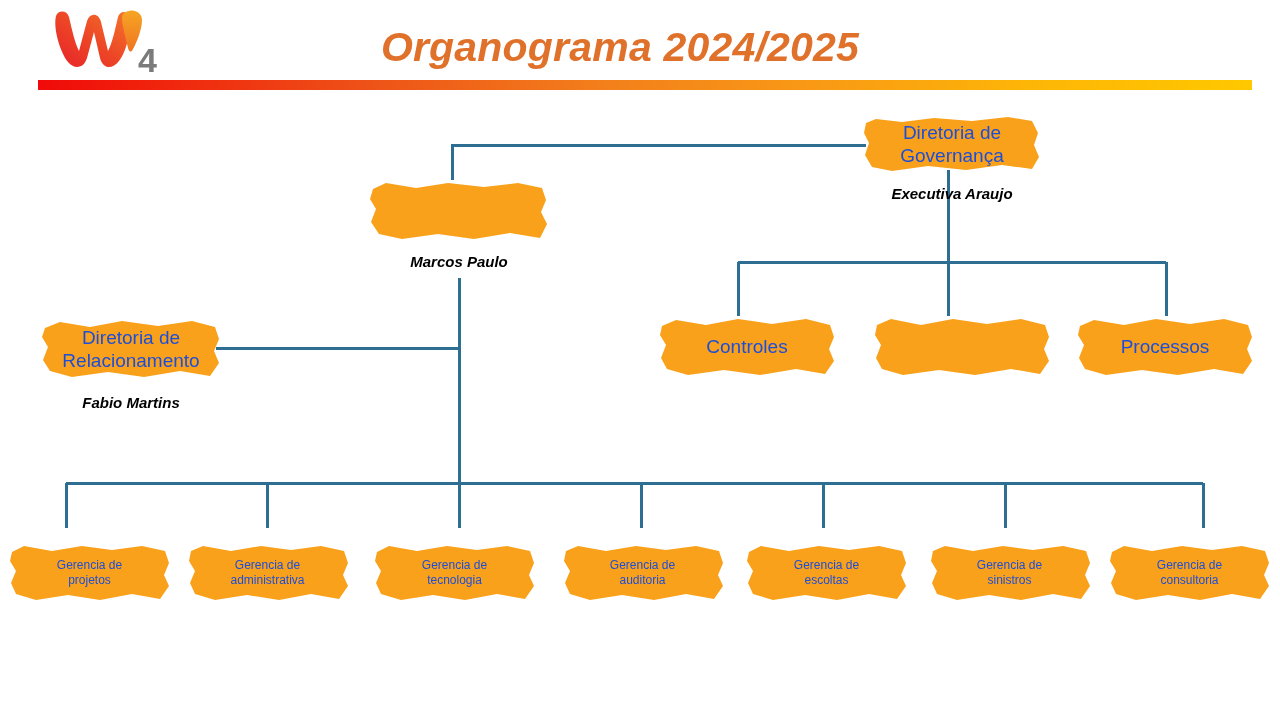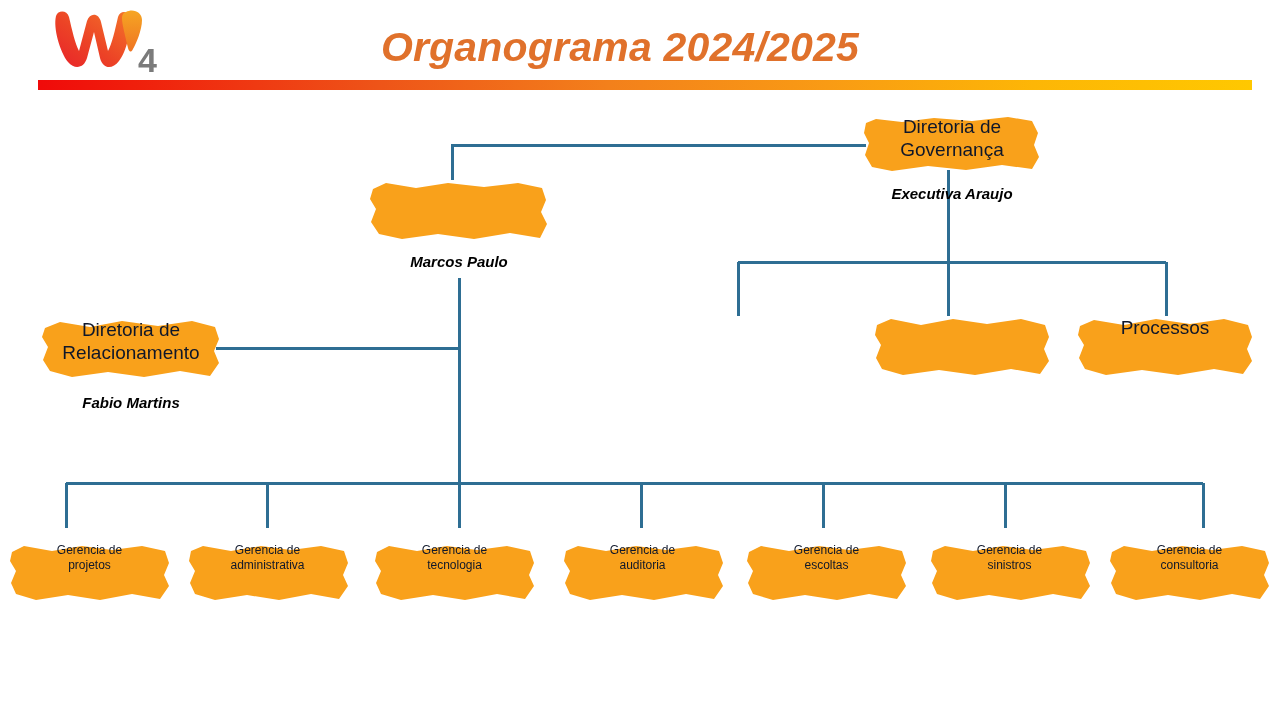--- a/index.html
+++ b/index.html
@@ -32,23 +32,23 @@
     background:linear-gradient(90deg,#F00A0A 0%,#F01F0C 8%,#EE5418 28%,#F3801B 47%,#F99B14 65%,#FDB606 82%,#FFC800 100%);
   }
 
   
   .lines{position:absolute;left:0;top:0;width:1280px;height:720px;pointer-events:none;}
 
   
   .node{
     position:absolute;
     box-sizing:border-box;
-    display:flex;justify-content:center;
+    display:flex;align-items:center;justify-content:center;
     text-align:center;
-    color:#0f172a;
+    color:#1d4ed8;
     line-height:1.22;
     z-index:3;
   }
   .node .brush{
     position:absolute;left:0;top:0;width:100%;height:100%;
     z-index:-1;
   }
   .node .label{position:relative;z-index:2;padding:0 6px;}
 
   .n-dir{font-size:19px;}
@@ -143,20 +143,28 @@
     <svg class="brush" viewBox="0 0 182 62" preserveAspectRatio="none">
       <path fill="#F9A11B" d="M5,10 L20,4 L50,9 L82,3 L118,8 L152,3 L175,9 L179,21 L174,33 L179,45 L170,58 L140,53 L104,59 L68,54 L32,59 L10,53 L3,42 L8,29 L2,19 Z"></path>
     </svg>
     <div class="label">
       <span>Diretoria de</span><br>
       <span>Relacionamento</span>
     </div>
   </div>
   <div class="person" style="left:40px;top:394px;width:182px;">Fabio Martins</div>
 
+  <div class="node n-mid" style="left:658px;top:316px;width:178px;height:62px;">
+    <svg class="brush" viewBox="0 0 178 62" preserveAspectRatio="none">
+      <path fill="#F9A11B" d="M4,10 L18,4 L48,9 L80,3 L114,8 L148,3 L172,9 L176,21 L171,33 L176,45 L167,58 L138,53 L102,59 L66,54 L30,59 L9,53 L3,42 L8,29 L2,19 Z"></path>
+    </svg>
+    <div class="label">
+      <span>Controles</span>
+    </div>
+  </div>
 
   <div class="node n-mid" style="left:872px;top:316px;width:178px;height:62px;">
     <svg class="brush" viewBox="0 0 178 62" preserveAspectRatio="none">
       <path fill="#F9A11B" d="M5,9 L19,3 L49,9 L81,3 L115,8 L149,3 L173,9 L177,21 L172,33 L177,45 L168,58 L139,53 L103,59 L67,54 L31,59 L10,53 L4,42 L9,29 L3,19 Z"></path>
     </svg>
   </div>
 
   <div class="node n-mid" style="left:1076px;top:316px;width:178px;height:62px;">
     <svg class="brush" viewBox="0 0 178 62" preserveAspectRatio="none">
       <path fill="#F9A11B" d="M4,10 L18,4 L48,9 L80,3 L114,8 L148,3 L172,9 L176,21 L171,33 L176,45 L167,58 L138,53 L102,59 L66,54 L30,59 L9,53 L3,42 L8,29 L2,19 Z"></path>

